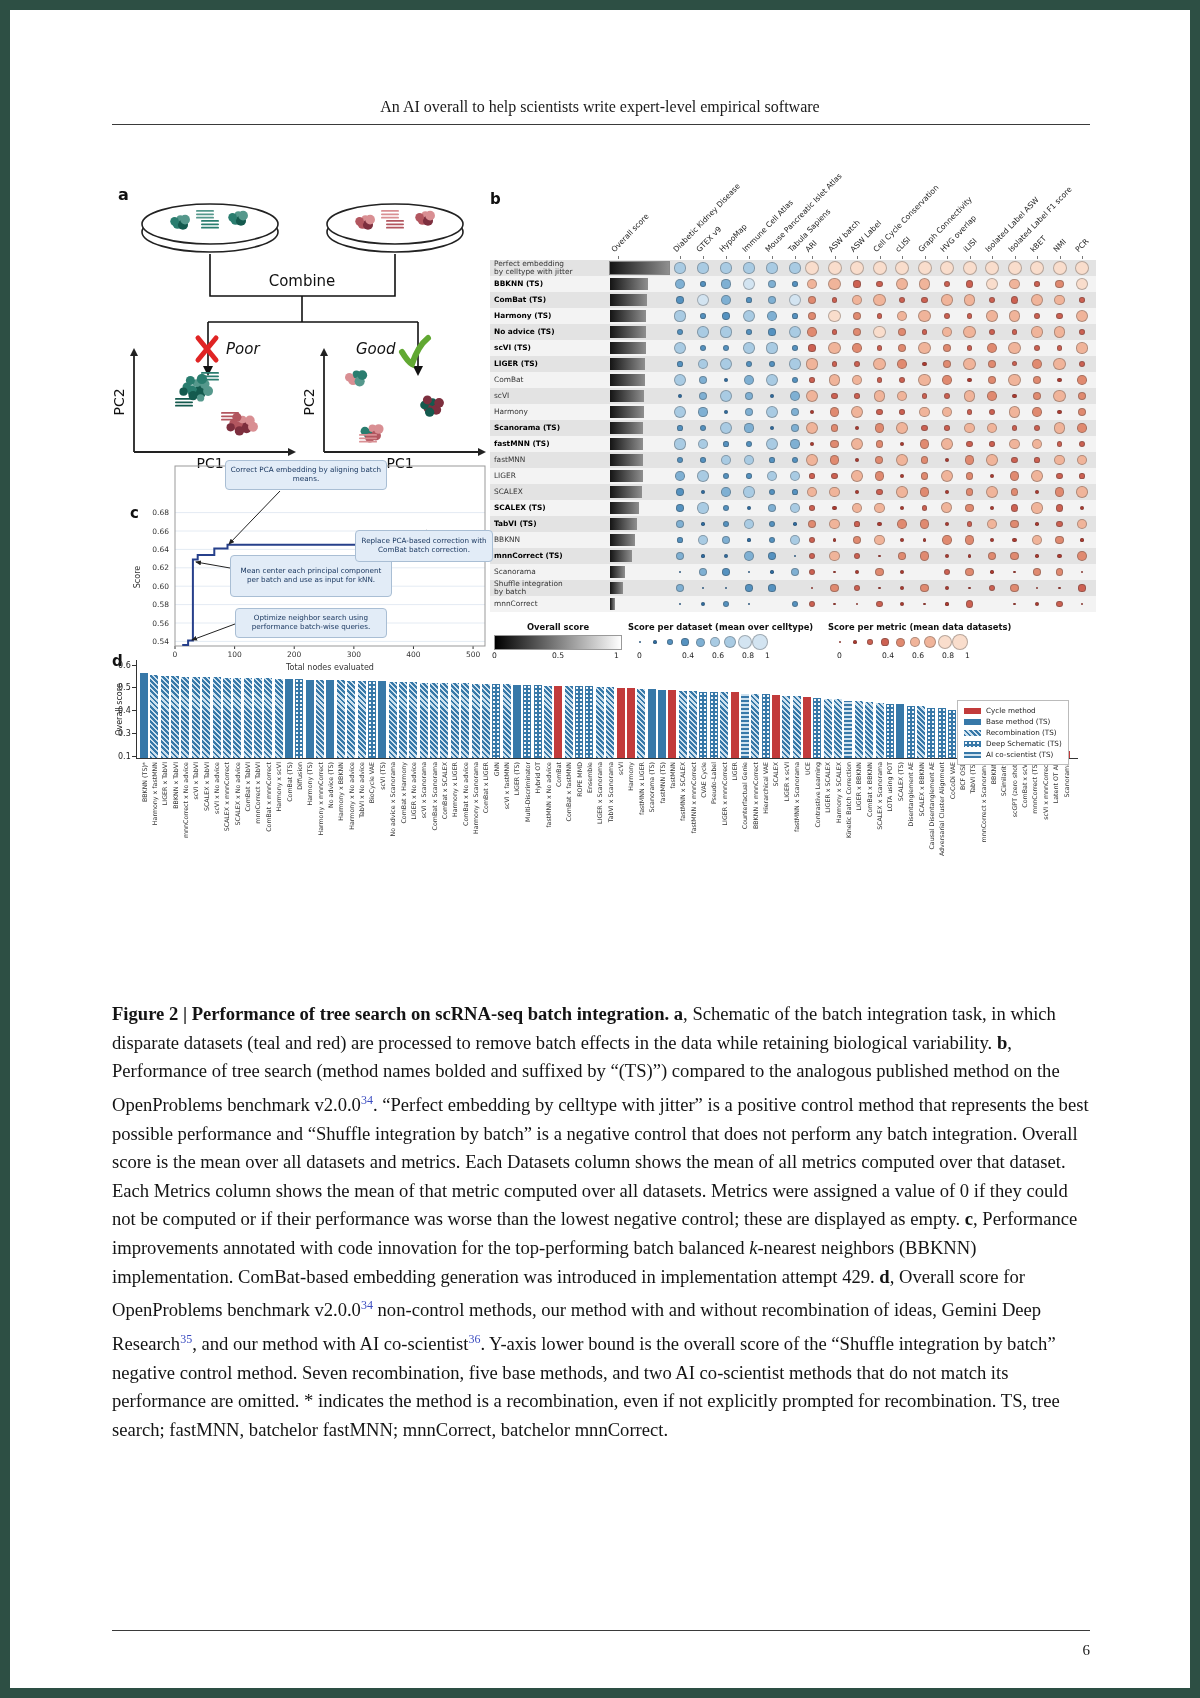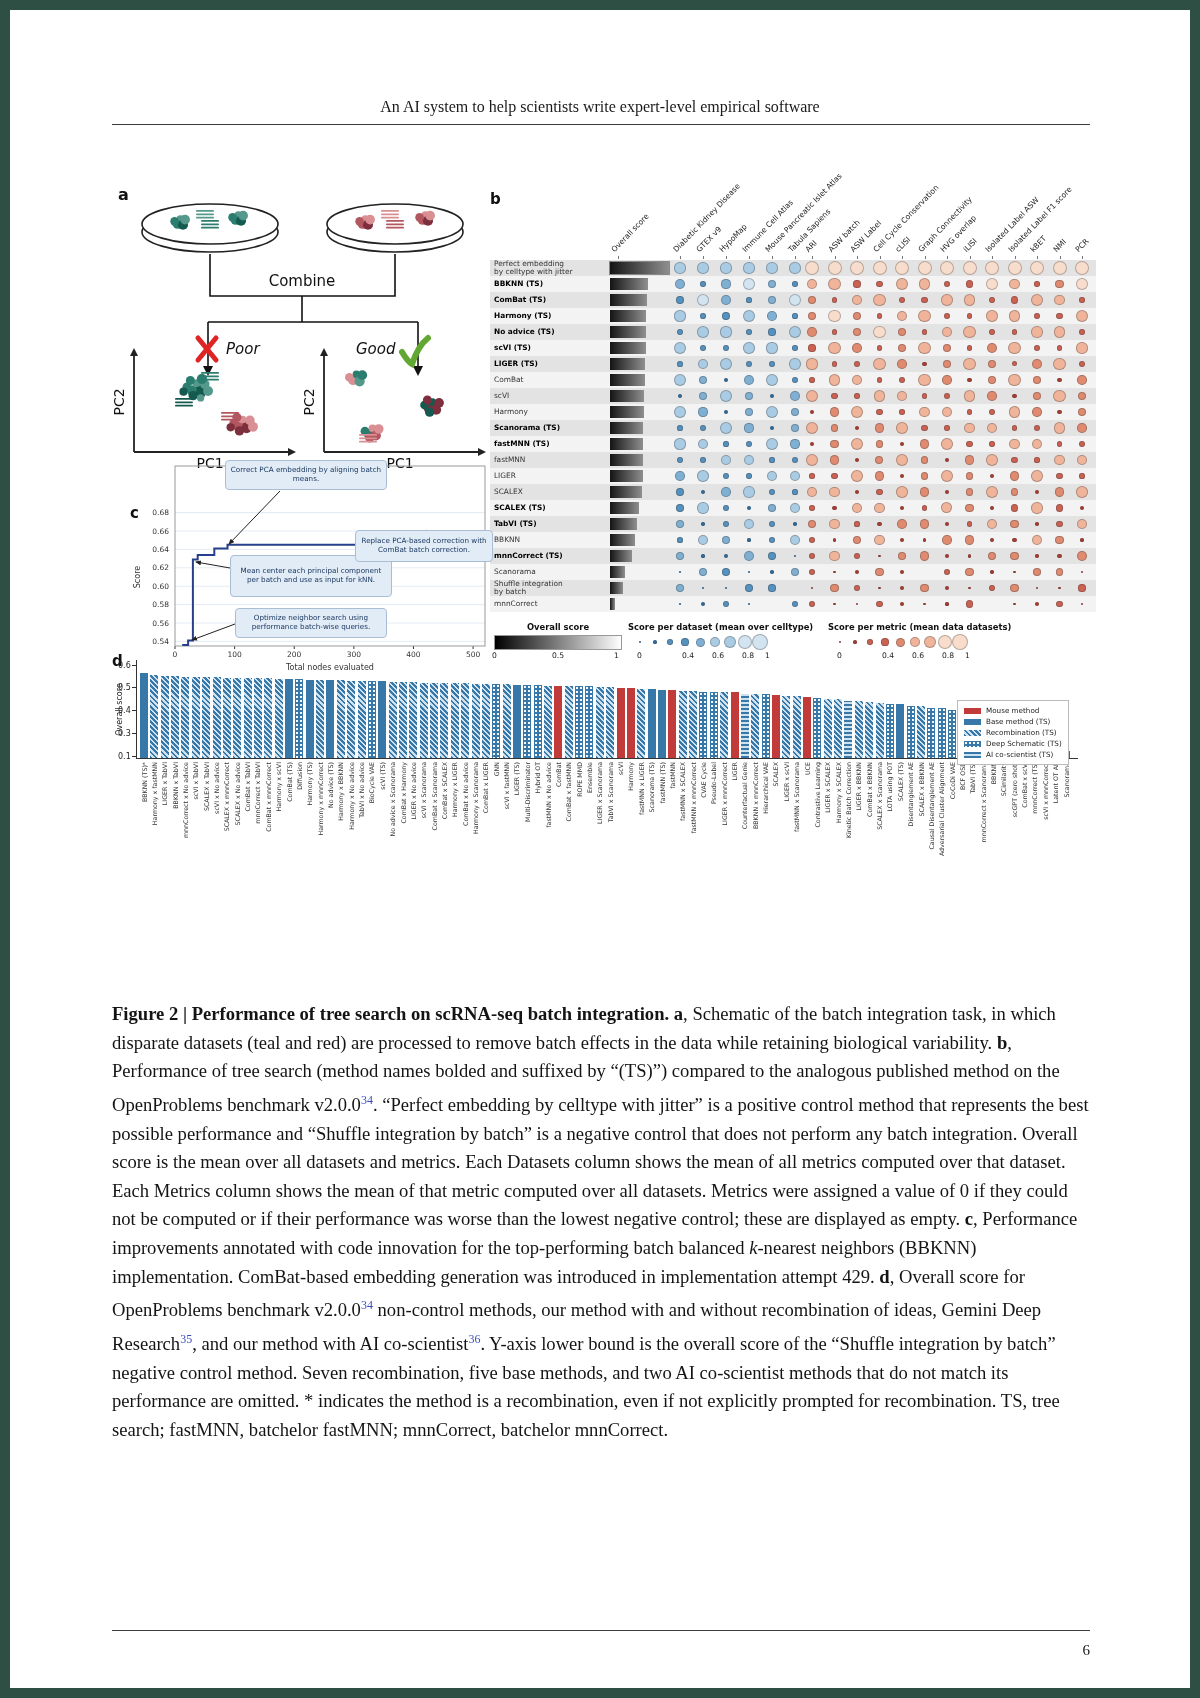--- a/index.html
+++ b/index.html
@@ -56,21 +56,21 @@
   .caption .b{font-weight:bold;}
   .caption .i{font-style:italic;}
   .caption .sup{vertical-align:super;font-size:12px;color:#3b4cc0;}
   svg text{font-family:"DejaVu Sans",sans-serif;}
 </style>
 </head>
 <body>
 
 <div class="page">
 
-  <div class="abs hdr serif">An AI system to help scientists write expert-level empirical software</div>
+  <div class="abs hdr serif">An AI overall to help scientists write expert-level empirical software</div>
   <div class="abs hrule"></div>
 
   <svg class="abs" id="panela" style="left:100px;top:170px;" width="385" height="292" viewBox="0 0 385 292">
     <text x="8" y="20" font-size="16" font-weight="bold" fill="#111">a</text>
 
     <g>
       <ellipse cx="100" cy="52" rx="68" ry="20" fill="none" stroke="#222" stroke-width="1.6"></ellipse>
       <ellipse cx="100" cy="44" rx="68" ry="20" fill="#fff" stroke="#222" stroke-width="1.6"></ellipse>
       <g id="dish1">
           <circle cx="71.83847763108503" cy="42" r="3.4" fill="#145a4e"></circle>
@@ -1078,21 +1078,21 @@
       <div class="pd-xlab" style="left: 919.46px; top: 250px;">mnnCorrect (TS)</div>
       <div class="bar bt-r" title="scVI x mnnCorrect" style="left: 929.32px; top: 78.6512px; height: 27.3488px;"></div>
       <div class="pd-xlab" style="left: 929.82px; top: 250px;">scVI x mnnCorrect</div>
       <div class="bar bt-d" title="Latent OT AE" style="left: 939.68px; top: 83.2093px; height: 22.7907px;"></div>
       <div class="pd-xlab" style="left: 940.18px; top: 250px;">Latent OT AE</div>
       <div class="bar bt-b" title="Scanorama" style="left: 950.04px; top: 99.1628px; height: 6.83721px;"></div>
       <div class="pd-xlab" style="left: 950.54px; top: 250px;">Scanorama</div>
       <div class="pd-legend" style="left: 845px; top: 48px;">
         <div class="pd-leg-row">
           <span class="pd-leg-sw bt-b"></span>
-          <span class="pd-leg-tx">Mouse method</span>
+          <span class="pd-leg-tx">Cycle method</span>
         </div>
         <div class="pd-leg-row">
           <span class="pd-leg-sw bt-s"></span>
           <span class="pd-leg-tx">Base method (TS)</span>
         </div>
         <div class="pd-leg-row">
           <span class="pd-leg-sw bt-r"></span>
           <span class="pd-leg-tx">Recombination (TS)</span>
         </div>
         <div class="pd-leg-row">

